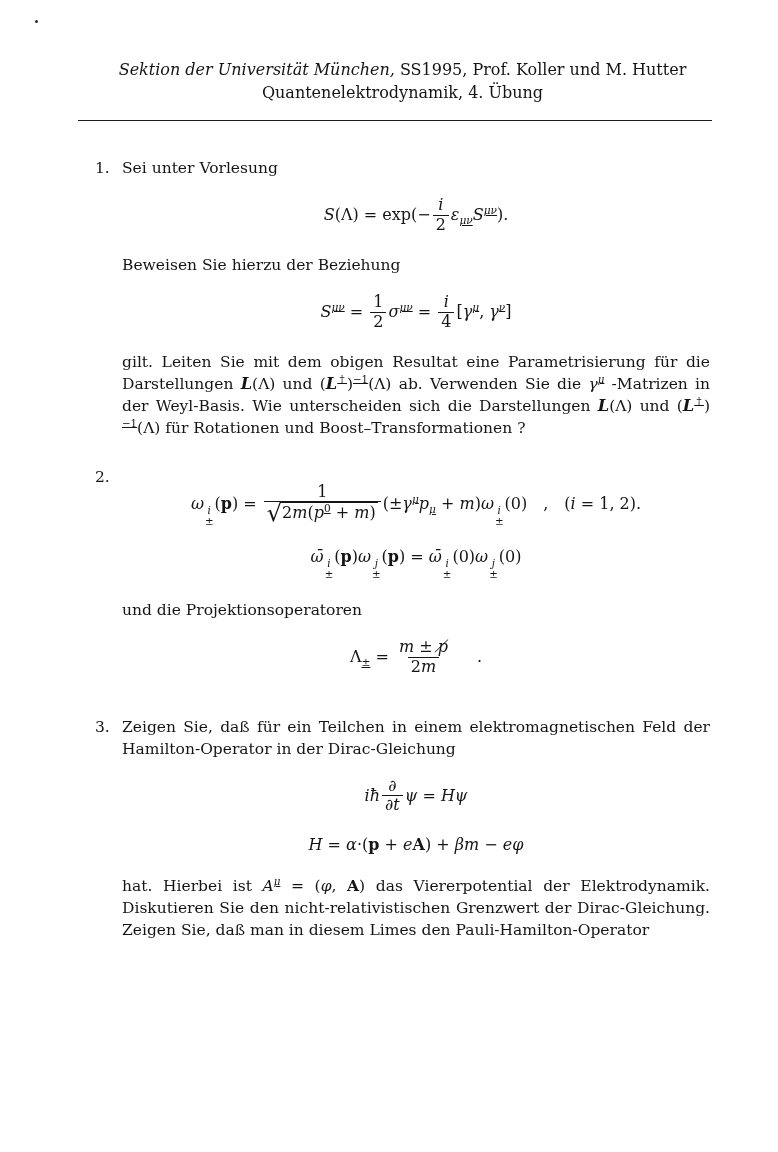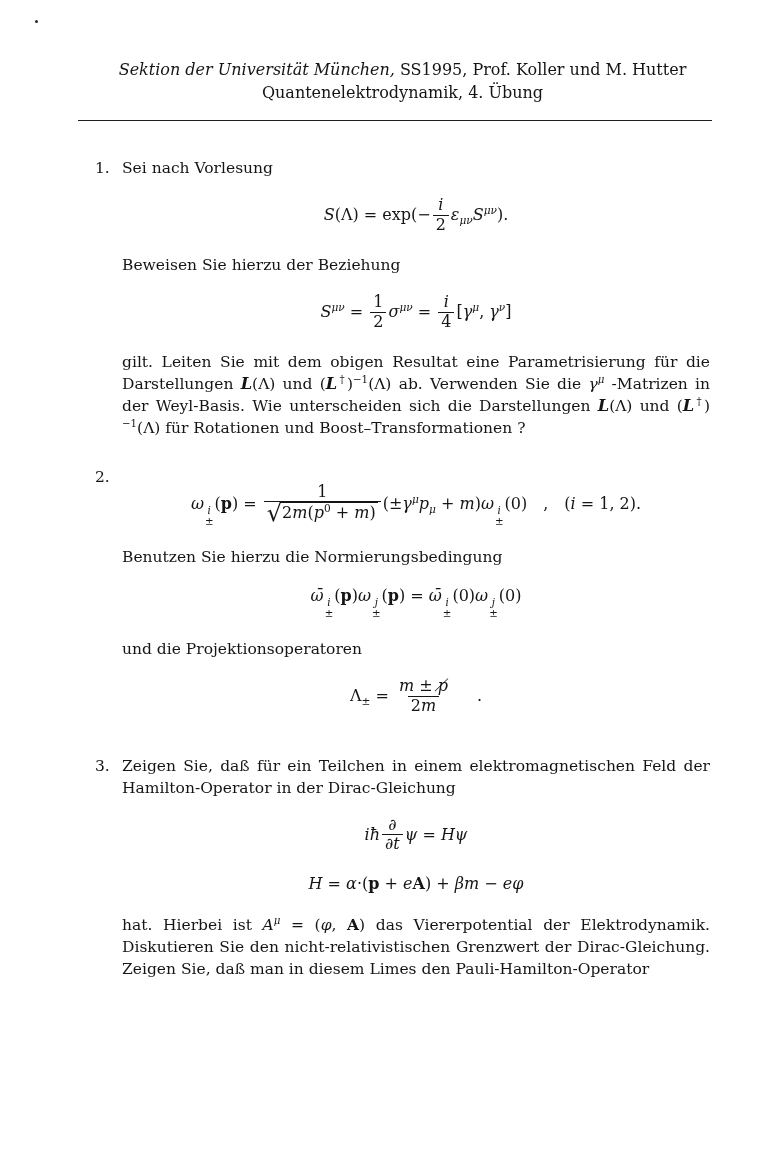--- a/index.html
+++ b/index.html
@@ -14,21 +14,21 @@
   .rule{border:none;border-top:1.7px solid #1d1d1d;margin:16px -2px 0 -17px;}
   main{margin-top:36px;}
   .problem{display:flex;margin-bottom:20px;}
   .pnum{width:27px;flex:none;}
   .pbody{flex:1;min-width:0;}
   .para{text-align:justify;margin:0 0 7px 0;}
   .formula{text-align:center;margin:17px 0 19px 0;font-size:16px;}
   .it{font-style:italic;}
   .bf{font-weight:bold;}
   .cal{font-style:italic;font-weight:600;font-size:1.05em;}
-  sup,sub{font-size:0.66em;line-height:0;}
+  sup,sub{font-size:0.66em;line-height:0;text-decoration:underline;}
   .frac{display:inline-flex;flex-direction:column;align-items:center;vertical-align:middle;margin:0 2px;line-height:1.18;text-align:center;}
   .frac .num{display:block;padding:0 3px;}
   .frac .den{display:block;border-top:1.2px solid #151515;padding:0 3px;}
   .sqrt{display:inline-flex;align-items:flex-end;}
   .radical-icon{font-size:1.5em;line-height:0.85;margin-right:-2px;}
   .radicand{border-top:1.3px solid #151515;padding:1px 2px 0 2px;}
   .supsub{display:inline-flex;flex-direction:column;align-items:center;justify-content:center;font-size:0.64em;line-height:1.05;vertical-align:-0.55em;margin:0 1px;}
   .ss-sup,.ss-sub{display:block;}
 </style>
 </head>
@@ -38,21 +38,21 @@
   <div class="speck"></div>
   <header>
     <div><span class="it">Sektion der Universität München,</span> SS1995, Prof. Koller und M. Hutter</div>
     <div>Quantenelektrodynamik, 4. Übung</div>
   </header>
   <hr class="rule">
   <main>
       <div class="problem">
         <div class="pnum">1.</div>
         <div class="pbody">
-          <div class="para">Sei nach Vorlesung</div>
+          <div class="para">Sei unter Vorlesung</div>
           <div class="formula"><span class="it">S</span>(Λ) = exp(−<span class="frac">
               <span class="num"><span class="it">i</span></span>
               <span class="den">2</span>
             </span><span class="it">ε</span><sub><span class="it">μν</span></sub><span class="it">S</span><sup><span class="it">μν</span></sup>).</div>
           <div class="para">Beweisen Sie hierzu der Beziehung</div>
           <div class="formula"><span class="it">S</span><sup><span class="it">μν</span></sup> = <span class="frac">
               <span class="num">1</span>
               <span class="den">2</span>
             </span><span class="it">σ</span><sup><span class="it">μν</span></sup> = <span class="frac">
               <span class="num"><span class="it">i</span></span>
@@ -70,21 +70,20 @@
             </span>(<span class="bf">p</span>) = <span class="frac">
               <span class="num">1</span>
               <span class="den"><span class="sqrt">
                   <span class="radical-icon">√</span>
                   <span class="radicand">2<span class="it">m</span>(<span class="it">p</span><sup>0</sup> + <span class="it">m</span>)</span>
                 </span></span>
             </span>(±<span class="it">γ</span><sup><span class="it">μ</span></sup><span class="it">p</span><sub><span class="it">μ</span></sub> + <span class="it">m</span>)<span class="it">ω</span><span class="supsub">
               <span class="ss-sup"><span class="it">i</span></span>
               <span class="ss-sub">±</span>
             </span>(0) , (<span class="it">i</span> = 1, 2).</div>
-          <div class="para">Benutzen Sie hierzu die Normierungsbedingung</div>
           <div class="formula"><span class="it">ω̄</span><span class="supsub">
               <span class="ss-sup"><span class="it">i</span></span>
               <span class="ss-sub">±</span>
             </span>(<span class="bf">p</span>)<span class="it">ω</span><span class="supsub">
               <span class="ss-sup"><span class="it">j</span></span>
               <span class="ss-sub">±</span>
             </span>(<span class="bf">p</span>) = <span class="it">ω̄</span><span class="supsub">
               <span class="ss-sup"><span class="it">i</span></span>
               <span class="ss-sub">±</span>
             </span>(0)<span class="it">ω</span><span class="supsub">

